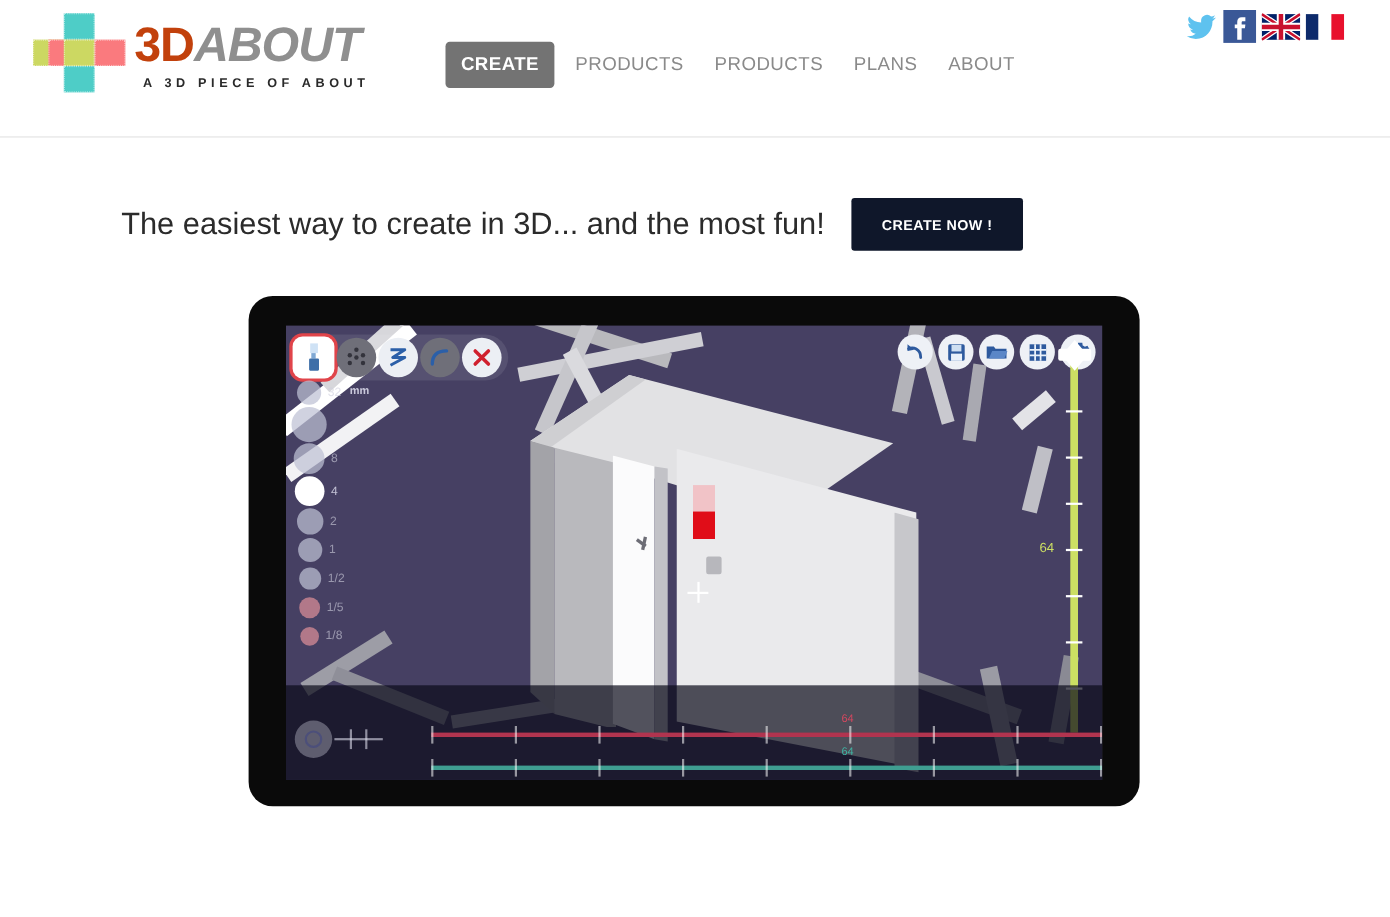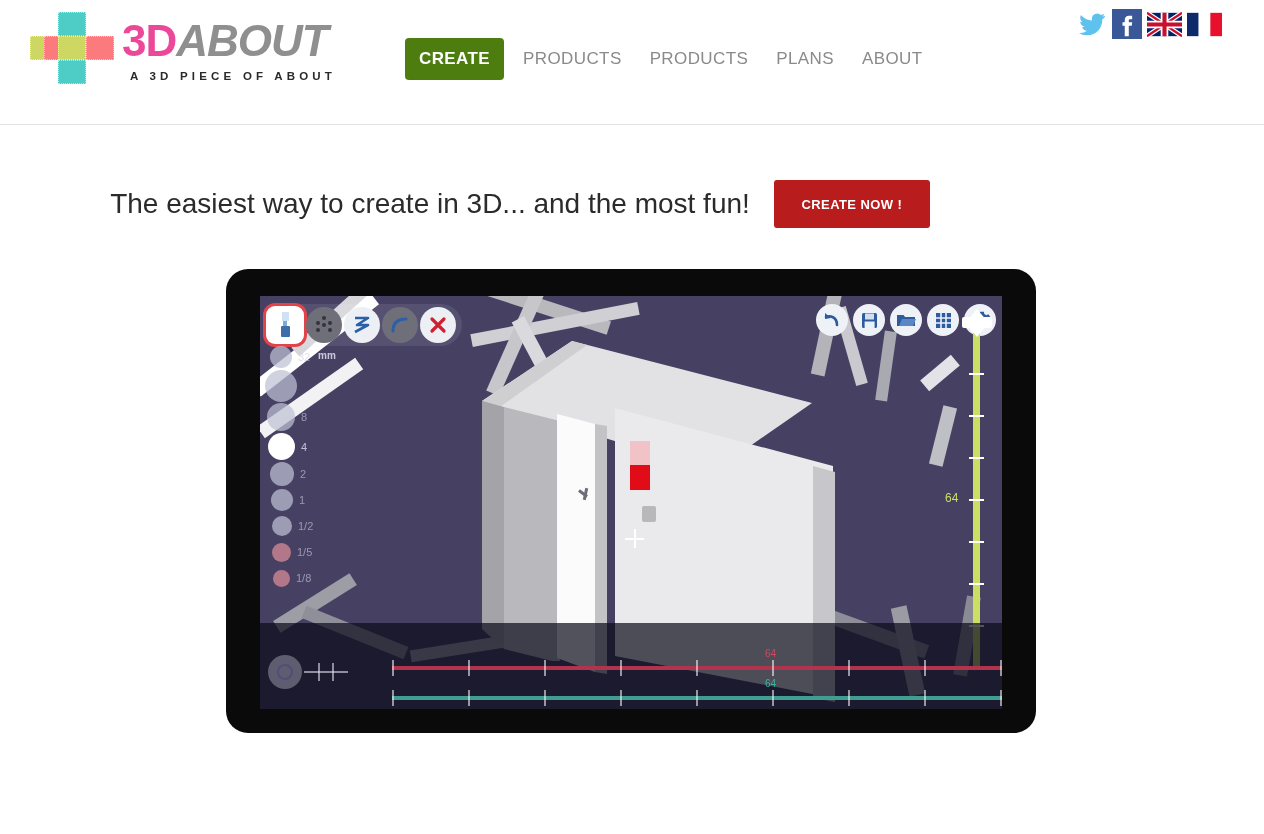--- a/index.html
+++ b/index.html
@@ -47,21 +47,21 @@
   .logo-word {
     position: absolute;
     left: 92px; top: 8px;
     font-size: 44px;
     font-weight: bold;
     font-style: italic;
     letter-spacing: -1px;
     line-height: 50px;
     white-space: nowrap;
   }
-  .logo-word .d3 { color:#ec4899; font-style: normal; }
+  .logo-word .d3 { color:#c2410c; font-style: normal; }
   .logo-word .slash { color:#8f8f8f; }
   .logo-tag {
     position: absolute;
     left: 100px; top: 62px;
     font-size: 11.5px;
     font-weight: bold;
     letter-spacing: 4.2px;
     color: #2a2a2a;
     white-space: nowrap;
   }
@@ -76,21 +76,21 @@
   }
   .nav-item {
     font-size: 17px;
     color: #8a8a8a;
     letter-spacing: .4px;
     padding: 6px 9px;
     white-space: nowrap;
     cursor: pointer;
   }
   .nav-item.active {
-    background: #4d7c0f;
+    background: #737373;
     color: #ffffff;
     font-weight: bold;
     border-radius: 4px;
     padding: 11px 14px;
   }
 
   
   .social {
     position: absolute;
     right: 42px; top: 9px;
@@ -125,21 +125,21 @@
     justify-content: center;
     gap: 24px;
   }
   .hero-title {
     font-size: 28px;
     color: #2b2b2b;
     font-weight: normal;
     white-space: nowrap;
   }
   .hero-cta {
-    background: #b91c1c;
+    background: #0f172a;
     color: #ffffff;
     border: none; border-radius: 3px;
     width: 156px; height: 48px;
     font-size: 13px; font-weight: bold;
     letter-spacing: .4px;
     font-family: "Liberation Sans", sans-serif;
     cursor: pointer;
   }
 
   

